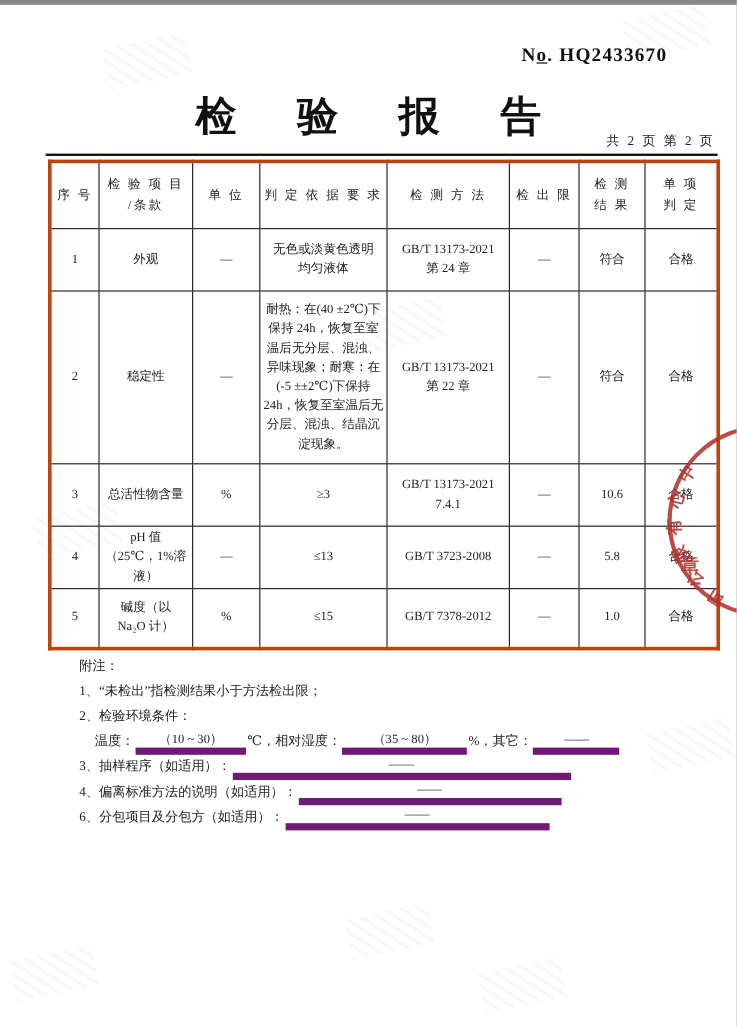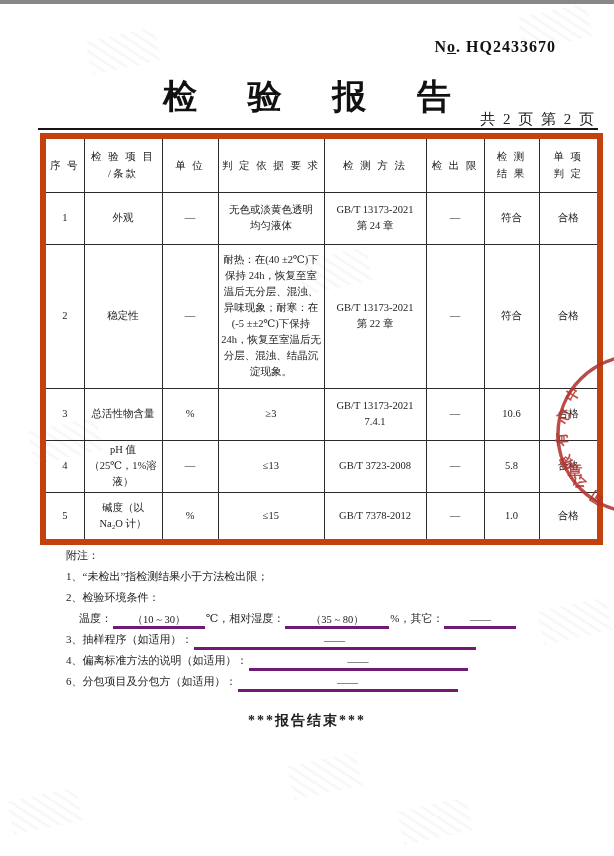--- a/index.html
+++ b/index.html
@@ -20,45 +20,45 @@
     font-family:"Liberation Serif","DejaVu Serif",serif;
   }
   .report-no .uo { text-decoration:underline; }
   .title {
     position:absolute; top:70px; left:0; width:100%;
     text-align:center; font-size:34px; font-weight:bold; color:#111;
     letter-spacing:0.62em; text-indent:0.62em;
   }
   .page-info {
     position:absolute; top:106px; right:18px;
-    font-size:15px; letter-spacing:2px; color:#222;
+    font-size:11px; letter-spacing:2px; color:#222;
   }
   .rule { position:absolute; top:124px; left:38px; width:560px; border-top:2px solid #151515; }
   table.report {
     position:absolute; top:129px; left:40px; width:557px;
-    border-collapse:collapse; border:6px solid #c2410c;
+    border-collapse:collapse; border:3px solid #c2410c;
     table-layout:fixed;
   }
   table.report th, table.report td {
     border:1px solid #2a2a2a; text-align:center; vertical-align:middle;
     font-size:10.5px; color:#222; white-space:pre-line; line-height:16px;
     padding:1px 2px; font-weight:normal;
   }
   table.report th { letter-spacing:2px; line-height:17px; }
   tr.hdr   { height:56px; }
   tr.r1    { height:52px; }
   tr.r2    { height:144px; }
   tr.r3    { height:52px; }
   tr.r4    { height:52px; }
   tr.r5    { height:50px; }
   .notes { position:absolute; top:541px; left:66px; width:486px; font-size:11px; color:#222; }
   .notes .line { line-height:21px; white-space:nowrap; }
   .notes .sub { padding-left:13px; }
   .blank {
-    display:inline-block; border-bottom:3px solid #701a75; text-align:center;
+    display:inline-block; border-bottom:6px solid #701a75; text-align:center;
     font-size:10.5px; line-height:13px; vertical-align:bottom; margin:0 1px;
   }
   .b-temp { width:92px; }  .b-hum { width:104px; }  .b-other { width:72px; }
   .b-n3 { width:282px; }   .b-n4 { width:219px; }   .b-n5 { width:204px; } .b-n6 { width:220px; }
   .end-text {
     position:absolute; top:708px; left:0; width:100%;
     text-align:center; font-size:14px; letter-spacing:2px; color:#1d1d1d; font-weight:bold;
   }
   .seal { position:absolute; left:548px; top:350px; pointer-events:none; }
   .seal text { font-size:14px; font-weight:bold; }
@@ -174,21 +174,20 @@
   <div class="notes">
     <div class="line">附注：</div>
     <div class="line">1、“未检出”指检测结果小于方法检出限；</div>
     <div class="line">2、检验环境条件：</div>
     <div class="line sub"><span>温度：</span><span class="blank b-temp">（10 ~ 30）</span><span>℃，相对湿度：</span><span class="blank b-hum">（35 ~ 80）</span><span>%，其它：</span><span class="blank b-other">——</span></div>
     <div class="line"><span>3、抽样程序（如适用）：</span><span class="blank b-n3">——</span></div>
     <div class="line"><span>4、偏离标准方法的说明（如适用）：</span><span class="blank b-n4">——</span></div>
     <div class="line"><span>6、分包项目及分包方（如适用）：</span><span class="blank b-n6">——</span></div>
   </div>
 
-  <div class="end-text">***报告结束***</div>
 
   <svg class="seal" width="130" height="175" viewBox="0 0 130 175">
     <circle cx="88" cy="80" r="78" fill="none" stroke="#b23430" stroke-width="3.5" opacity="0.88"></circle>
     <g fill="#b23430" opacity="0.88" text-anchor="middle">
       <text x="28.6" y="42.9" transform="rotate(-58 28.6 42.9)">中</text>
       <text x="20.1" y="63.1" transform="rotate(-76 20.1 63.1)">心</text>
       <text x="18.2" y="84.9" transform="rotate(-94 18.2 84.9)">有</text>
       <text x="23.1" y="106.2" transform="rotate(-112 23.1 106.2)">限</text>
       <text x="34.4" y="125.0" transform="rotate(-130 34.4 125.0)">公</text>
       <text x="50.9" y="139.4" transform="rotate(-148 50.9 139.4)">司</text>

